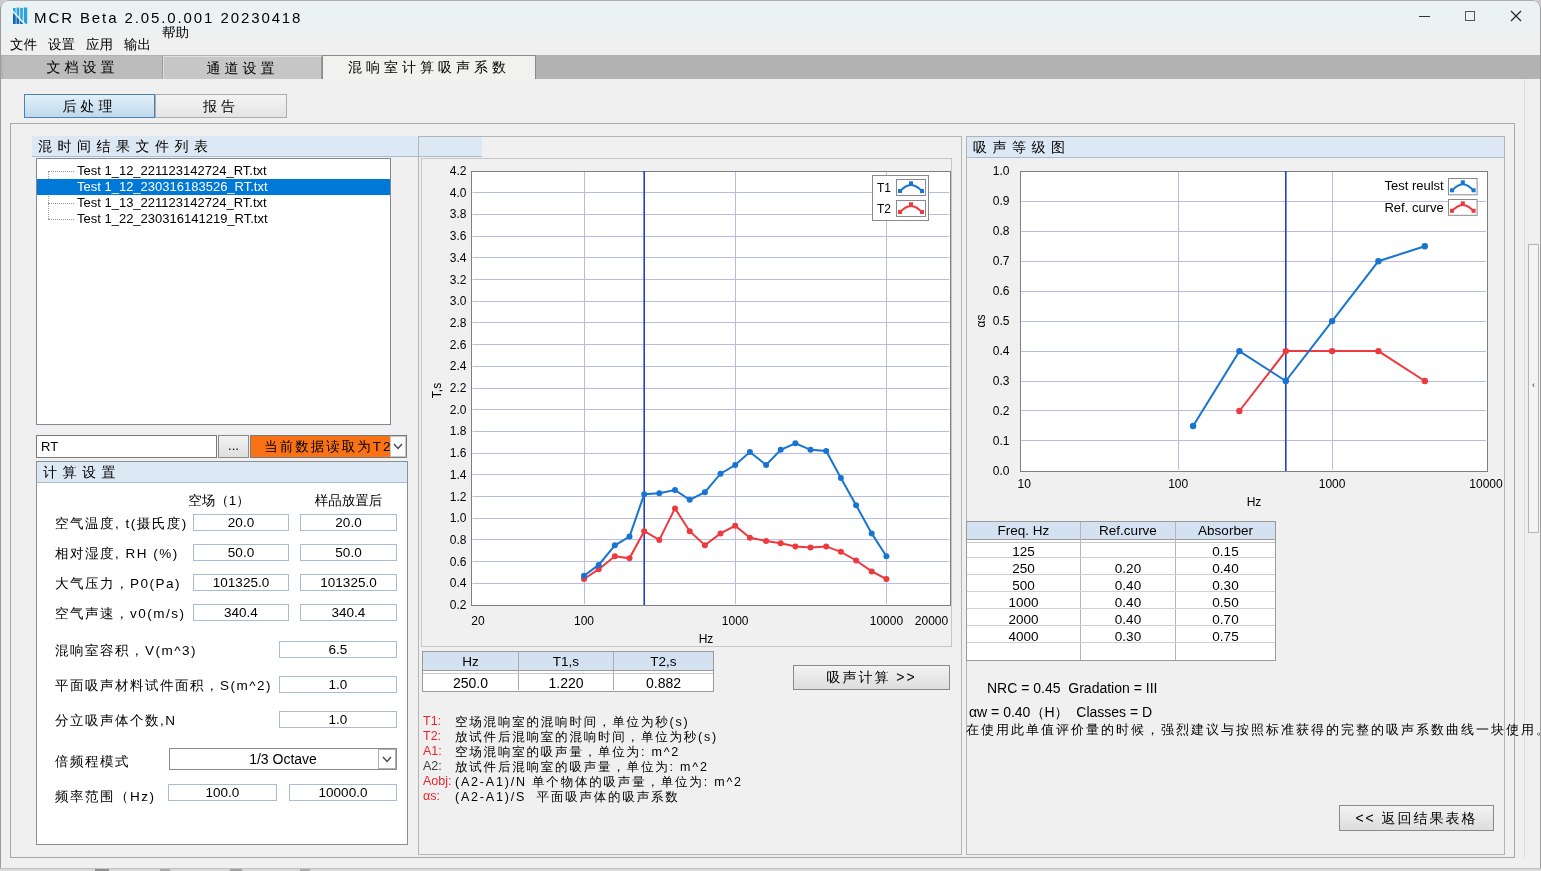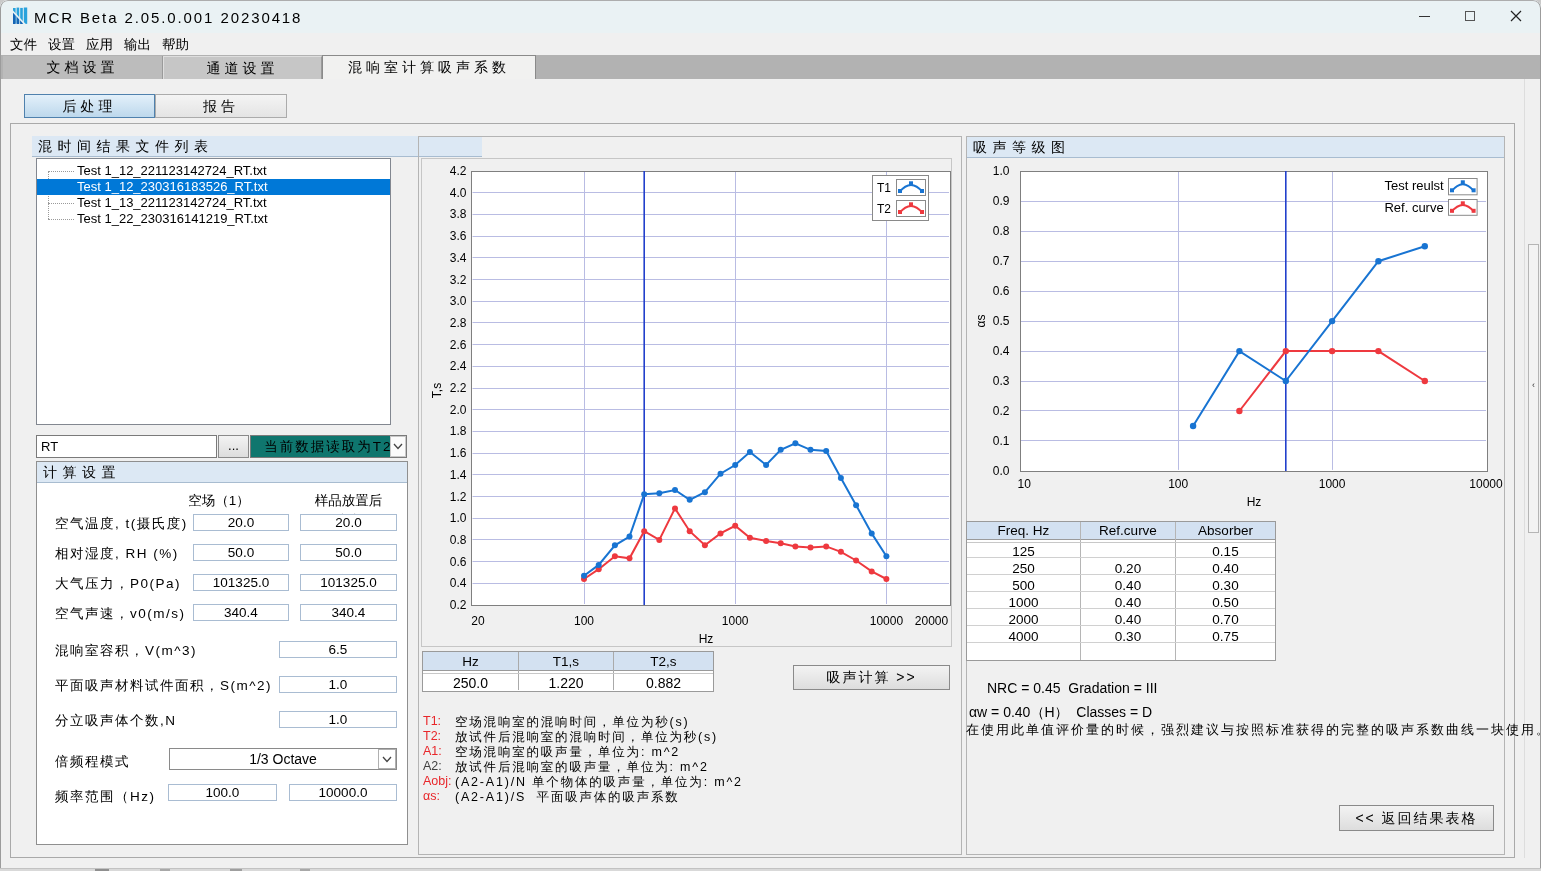--- a/index.html
+++ b/index.html
@@ -40,21 +40,21 @@
 <div class="abs" style="left:1465px;top:11px;width:10px;height:10px;border:1px solid #555"></div>
 <svg class="abs" style="left:1510px;top:10px" width="12" height="12">
       <path d="M1,1 L11,11 M11,1 L1,11" stroke="#222" stroke-width="1.2"></path>
     </svg>
 
 <div class="abs" style="left:0;top:33px;width:1541px;height:22px;background:#f0f0f0"></div>
 <div class="abs" style="left:10px;top:36px;font-size:13.5px">文件</div>
 <div class="abs" style="left:48px;top:36px;font-size:13.5px">设置</div>
 <div class="abs" style="left:86px;top:36px;font-size:13.5px">应用</div>
 <div class="abs" style="left:124px;top:36px;font-size:13.5px">输出</div>
-<div class="abs" style="left:162px;top:36px;font-size:13.5px">帮助</div>
+<div class="abs" style="left:162px;top:24px;font-size:13.5px">帮助</div>
 
 <div class="abs" style="left:0;top:55px;width:1541px;height:24px;background:#b2b2b2"></div>
 <div class="abs" style="left:3px;top:56px;width:160px;height:23px;background:#bcbcbc;border-right:1px solid #9a9a9a;font-size:14px;letter-spacing:4px;text-align:center;line-height:23px">文档设置</div>
 <div class="abs" style="left:163px;top:56px;width:159px;height:23px;background:#c6c6c6;border:1px solid #dedede;border-bottom:0;border-right:1px solid #9a9a9a;font-size:14px;letter-spacing:4px;text-align:center;line-height:22px">通道设置</div>
 <div class="abs" style="left:322px;top:55px;width:214px;height:24px;background:#f1f1f0;border:1px solid #8a8a8a;border-bottom:0;font-size:14px;letter-spacing:4px;text-align:center;line-height:23px">混响室计算吸声系数</div>
 
 <div class="abs" style="left:24px;top:94px;width:131px;height:24px;background:linear-gradient(#e3f0fa,#bdd8ec);border:1px solid #4f81ad;font-size:14px;letter-spacing:4px;text-align:center;line-height:22px;z-index:2">后处理</div>
 <div class="abs" style="left:155px;top:94px;width:132px;height:24px;background:linear-gradient(#f4f4f4,#e4e4e4);border:1px solid #ababab;font-size:14px;letter-spacing:4px;text-align:center;line-height:22px">报告</div>
 
 <div class="abs" style="left:10px;top:123px;width:1505px;height:735px;border:1px solid #a9a9a9"></div>
@@ -70,21 +70,21 @@
 <div class="abs" style="left:48px;top:187px;width:26px;height:1px;border-top:1px dotted #9a9a9a"></div>
 <div class="abs" style="left:48px;top:203px;width:26px;height:1px;border-top:1px dotted #9a9a9a"></div>
 <div class="abs" style="left:48px;top:219px;width:26px;height:1px;border-top:1px dotted #9a9a9a"></div>
 <div class="abs" style="left:77px;top:163px;width:310px;height:16px;font-size:13px;line-height:16px;white-space:nowrap">Test 1_12_221123142724_RT.txt</div>
 <div class="abs" style="left:37px;top:179px;width:353px;height:16px;background:#0078d7"></div>
 <div class="abs" style="left:77px;top:179px;width:310px;height:16px;font-size:13px;line-height:16px;color:#fff;white-space:nowrap">Test 1_12_230316183526_RT.txt</div>
 <div class="abs" style="left:77px;top:195px;width:310px;height:16px;font-size:13px;line-height:16px;white-space:nowrap">Test 1_13_221123142724_RT.txt</div>
 <div class="abs" style="left:77px;top:211px;width:310px;height:16px;font-size:13px;line-height:16px;white-space:nowrap">Test 1_22_230316141219_RT.txt</div>
 <div class="abs" style="left:36px;top:435px;width:181px;height:23px;background:#fff;border:1px solid #7a7a7a;font-size:13px;line-height:21px;padding-left:4px">RT</div>
 <div class="abs btn" style="left:218px;top:435px;width:31px;height:23px;font-size:13px;line-height:19px">...</div>
-<div class="abs" style="left:250px;top:435px;width:157px;height:23px;background:#0f766e;border:1px solid #7a7a7a;font-size:13.5px;letter-spacing:2px;text-align:center;line-height:21px">当前数据读取为T2</div>
+<div class="abs" style="left:250px;top:435px;width:157px;height:23px;background:#f97316;border:1px solid #7a7a7a;font-size:13.5px;letter-spacing:2px;text-align:center;line-height:21px">当前数据读取为T2</div>
 <div class="abs" style="left:390px;top:436px;width:16px;height:21px;background:#fbfbfb;border:1px solid #c8c8c8"></div>
 <svg class="abs" style="left:393px;top:443px" width="10" height="7">
       <path d="M1,1 L5,5.5 L9,1" fill="none" stroke="#444" stroke-width="1.3"></path>
     </svg>
 
 <div class="abs" style="left:36px;top:461px;width:372px;height:384px;background:#fff;border:1px solid #8f8f8f"></div>
 <div class="hdr" style="left:37px;top:462px;width:370px">计算设置</div>
 <div class="cell" style="left:171px;top:492px;width:96px">空场（1）</div>
 <div class="cell" style="left:300px;top:492px;width:97px">样品放置后（2）</div>
 <div class="lbl" style="left:55px;top:515px">空气温度, t(摄氏度)</div>

